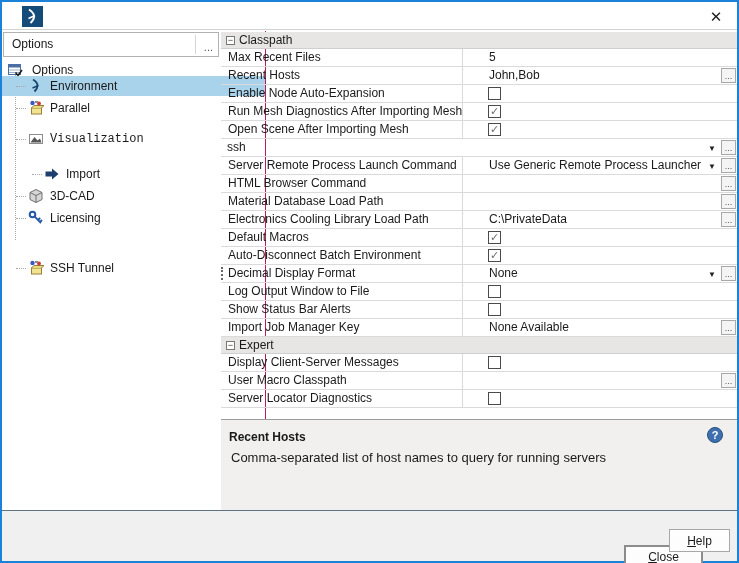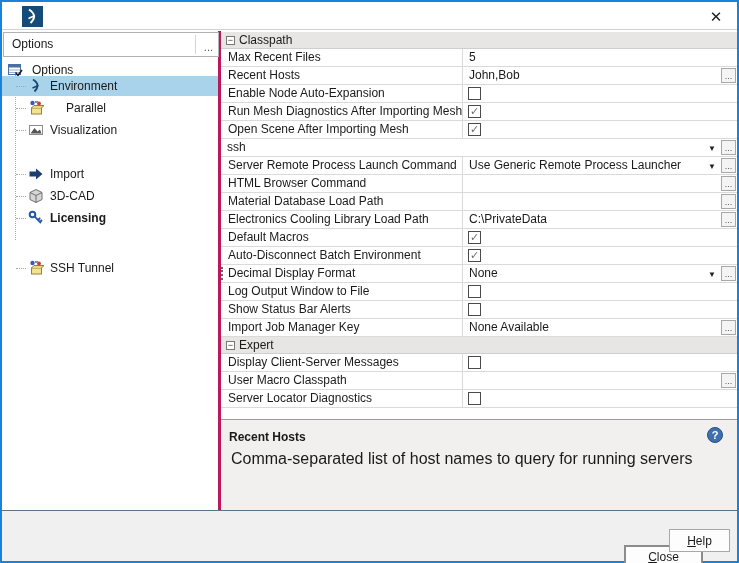--- a/index.html
+++ b/index.html
@@ -12,53 +12,53 @@
   .edge.bottom { left:0; top:561px; width:739px; height:2px; }
   .edge.left { left:0; top:0; width:2px; height:563px; }
   .edge.right { left:737px; top:0; width:2px; height:563px; }
 
   
   .titlebar { position:absolute; left:2px; top:2px; width:735px; height:28px; background:#fff; border-bottom:1px solid #d2d2d2; }
   .applogo { position:absolute; left:20px; top:4px; width:21px; height:21px; }
   .closex { position:absolute; right:8px; top:4px; width:26px; height:22px; border:none; background:transparent; font-size:15px; color:#222; cursor:pointer; line-height:22px; text-align:center; font-family:"DejaVu Sans",sans-serif; }
 
   
-  .leftpanel { position:absolute; left:2px; top:31px; width:219px; height:479px; background:#fff; border-right:3px solid #be185d; }
+  .leftpanel { position:absolute; left:2px; top:31px; width:264px; height:479px; background:#fff; border-right:1px solid #be185d; }
   .filterbox { position:absolute; left:1px; top:1px; width:216px; height:25px; background:#fff; border:1px solid #b2b2b2; }
   .filterbox .ftext { position:absolute; left:8px; top:0; line-height:23px; font-size:12px; }
   .filterbox .fsep { position:absolute; right:22px; top:2px; bottom:2px; width:1px; background:#d5d5d5; }
   .filterbox .fdots { position:absolute; right:5px; bottom:3px; font-size:11px; color:#555; cursor:pointer; }
   .treelines { position:absolute; left:13px; top:42px; height:167px; border-left:1px dotted #a8a8a8; width:1px; }
   .titem { position:absolute; left:0; width:100%; height:20px; font-size:12px; line-height:20px; cursor:pointer; }
   .titem .ticon { position:absolute; left:26px; top:2px; width:16px; height:16px; }
   .titem .tlabel { display:inline-block; margin-left:48px; }
   .titem.root .ticon { left:5px; }
   .titem.root .tlabel { margin-left:30px; }
   .titem.child::before { content:""; position:absolute; left:14px; top:10px; width:10px; border-top:1px dotted #a8a8a8; }
   .titem.selected { background:#a9d3ea; }
 
   
   .ptable { position:absolute; left:221px; top:32px; width:516px; }
   .phead { height:17px; background:#e7e6e4; border-bottom:1px solid #cfcfcf; font-size:12px; line-height:16px; padding-left:5px; display:flex; align-items:center; cursor:default; }
   .collapsebox { display:inline-block; width:9px; height:9px; border:1px solid #777; background:#fff; line-height:7px; font-size:9px; text-align:center; color:#333; margin-right:4px; cursor:pointer; }
-  .prow { position:relative; height:18px; border-bottom:1px solid #dadada; display:flex; font-size:12px; }
+  .prow { position:relative; height:18px; border-bottom:1px solid #dadada; display:flex; font-size:12px;gap:20px; }
   .pname { width:242px; border-right:1px solid #dadada; padding-left:7px; line-height:17px; white-space:nowrap; overflow:hidden; }
   .pval { position:relative; flex:1; line-height:17px; }
   .vtext { position:absolute; left:6px; top:0; white-space:nowrap; }
   .cbx { position:absolute; left:5px; top:2px; width:13px; height:13px; border:1px solid #4a4a4a; background:#fff; cursor:pointer; }
   .cbx .chk { position:absolute; left:1px; top:-3px; font-size:11px; color:#6e6e6e; font-weight:bold; }
   .ddarrow { position:absolute; right:21px; top:1px; font-size:8px; color:#222; cursor:pointer; }
   .browse { position:absolute; right:1px; top:1px; width:15px; height:15px; border:1px solid #a8a8a8; background:#f4f4f4; font-size:9px; color:#555; line-height:8px; text-align:center; padding:0; cursor:pointer; font-family:"Liberation Sans",sans-serif; }
   .prow.focus-row::before { content:""; position:absolute; left:0; top:2px; bottom:2px; border-left:2px dotted #666; }
 
   
   .descsep { position:absolute; left:221px; top:419px; width:516px; height:1px; background:#9c9c9c; }
   .descpanel { position:absolute; left:221px; top:420px; width:516px; height:90px; background:#f1f0ee; }
   .desctitle { position:absolute; left:8px; top:10px; font-size:12px; font-weight:bold; }
-  .descbody { position:absolute; left:10px; top:30px; font-size:16px; }
+  .descbody { position:absolute; left:10px; top:30px; font-size:13px; }
   .helpicon { position:absolute; right:14px; top:7px; width:16px; height:16px; border-radius:50%; background:#3f6fae; border:1px solid #24507e; color:#fff; font-size:11px; font-weight:bold; text-align:center; line-height:14px; cursor:pointer; }
 
   
   .footline { position:absolute; left:2px; top:510px; width:735px; height:1px; background:#5e7286; }
   .footbar { position:absolute; left:2px; top:511px; width:735px; height:50px; background:#f0f0f0; }
   .btn { position:absolute; top:529px; height:23px; background:#fdfdfd; font-size:12px; cursor:pointer; font-family:"Liberation Sans",sans-serif; color:#1a1a1a; }
   .btn.closebtn { left:624px; width:79px; border:2px solid #8c8c8c;margin-top:16px; }
   .btn.helpbtn { left:669px; width:61px; border:1px solid #a8a8a8; }
   .u { text-decoration:underline; }
 </style>
@@ -101,56 +101,56 @@
     </div>
 
     <div class="titem child selected" style="top:45px;">
       <svg class="ticon" viewBox="0 0 16 16">
         <path d="M5 1.5 C11 5 10.5 9.5 6.5 13.5" stroke="#17456e" stroke-width="1.8" fill="none"></path>
         <path d="M10.5 7.5 L4.5 10" stroke="#17456e" stroke-width="1.4" fill="none"></path>
       </svg>
       <span class="tlabel">Environment</span>
     </div>
 
-    <div class="titem child" style="top:67px;padding-left:16px;">
+    <div class="titem child" style="top:67px;">
       <svg class="ticon" viewBox="0 0 16 16">
         <rect x="3.5" y="8" width="10" height="6" fill="#f2e391" stroke="#97803a"></rect>
         <path d="M3.5 8 L6 5.5 L16 5.5 L13.5 8" fill="#e8d87e" stroke="#97803a"></path>
         <circle cx="4.5" cy="3" r="2.2" fill="#3a57c9"></circle>
         <circle cx="11" cy="3.5" r="1.9" fill="#c93a3a"></circle>
         <rect x="7" y="1" width="3" height="2" fill="#8a8a8a"></rect>
       </svg>
       <span class="tlabel">Parallel</span>
     </div>
 
-    <div class="titem child" style="top:89px;">
+    <div class="titem child" style="top:98px;font-family:Liberation Mono, monospace;">
       <svg class="ticon" viewBox="0 0 16 16">
         <rect x="1.5" y="3.5" width="13" height="9" fill="#fff" stroke="#8c8c8c"></rect>
         <path d="M2.5 11.5 L6.5 6 L9.5 9.5 L12 7.5 L13.5 11.5 Z" fill="#555"></path>
       </svg>
       <span class="tlabel">Visualization</span>
     </div>
 
 
-    <div class="titem child" style="top:133px;">
+    <div class="titem child" style="top:133px;margin-left:16px;">
       <svg class="ticon" viewBox="0 0 16 16">
         <path d="M1.5 5.5 h6.5 V2.5 l6.5 5.5 -6.5 5.5 V10.5 H1.5 z" fill="#1d3f6e"></path>
       </svg>
       <span class="tlabel">Import</span>
     </div>
 
     <div class="titem child" style="top:155px;">
       <svg class="ticon" viewBox="0 0 16 16">
         <path d="M8 1.5 L14 4.5 V11.5 L8 14.5 L2 11.5 V4.5 Z" fill="#d6d6d6" stroke="#6e6e6e"></path>
         <path d="M2 4.5 L8 7.5 L14 4.5 M8 7.5 V14.5" stroke="#6e6e6e" fill="none"></path>
       </svg>
       <span class="tlabel">3D-CAD</span>
     </div>
 
-    <div class="titem child" style="top:177px;font-weight:bold;">
+    <div class="titem child" style="top:177px;">
       <svg class="ticon" viewBox="0 0 16 16">
         <circle cx="4.5" cy="4.5" r="2.8" fill="none" stroke="#2456a8" stroke-width="2"></circle>
         <path d="M6.7 6.7 L13 13 M10 10 l2.2 -2.2 M12 12 l2 -2" stroke="#2456a8" stroke-width="1.8" fill="none"></path>
       </svg>
       <span class="tlabel">Licensing</span>
     </div>
 
     <div class="titem child" style="top:199px;margin-top:28px;">
       <svg class="ticon" viewBox="0 0 16 16">
         <rect x="3.5" y="8" width="10" height="6" fill="#f2e391" stroke="#97803a"></rect>

